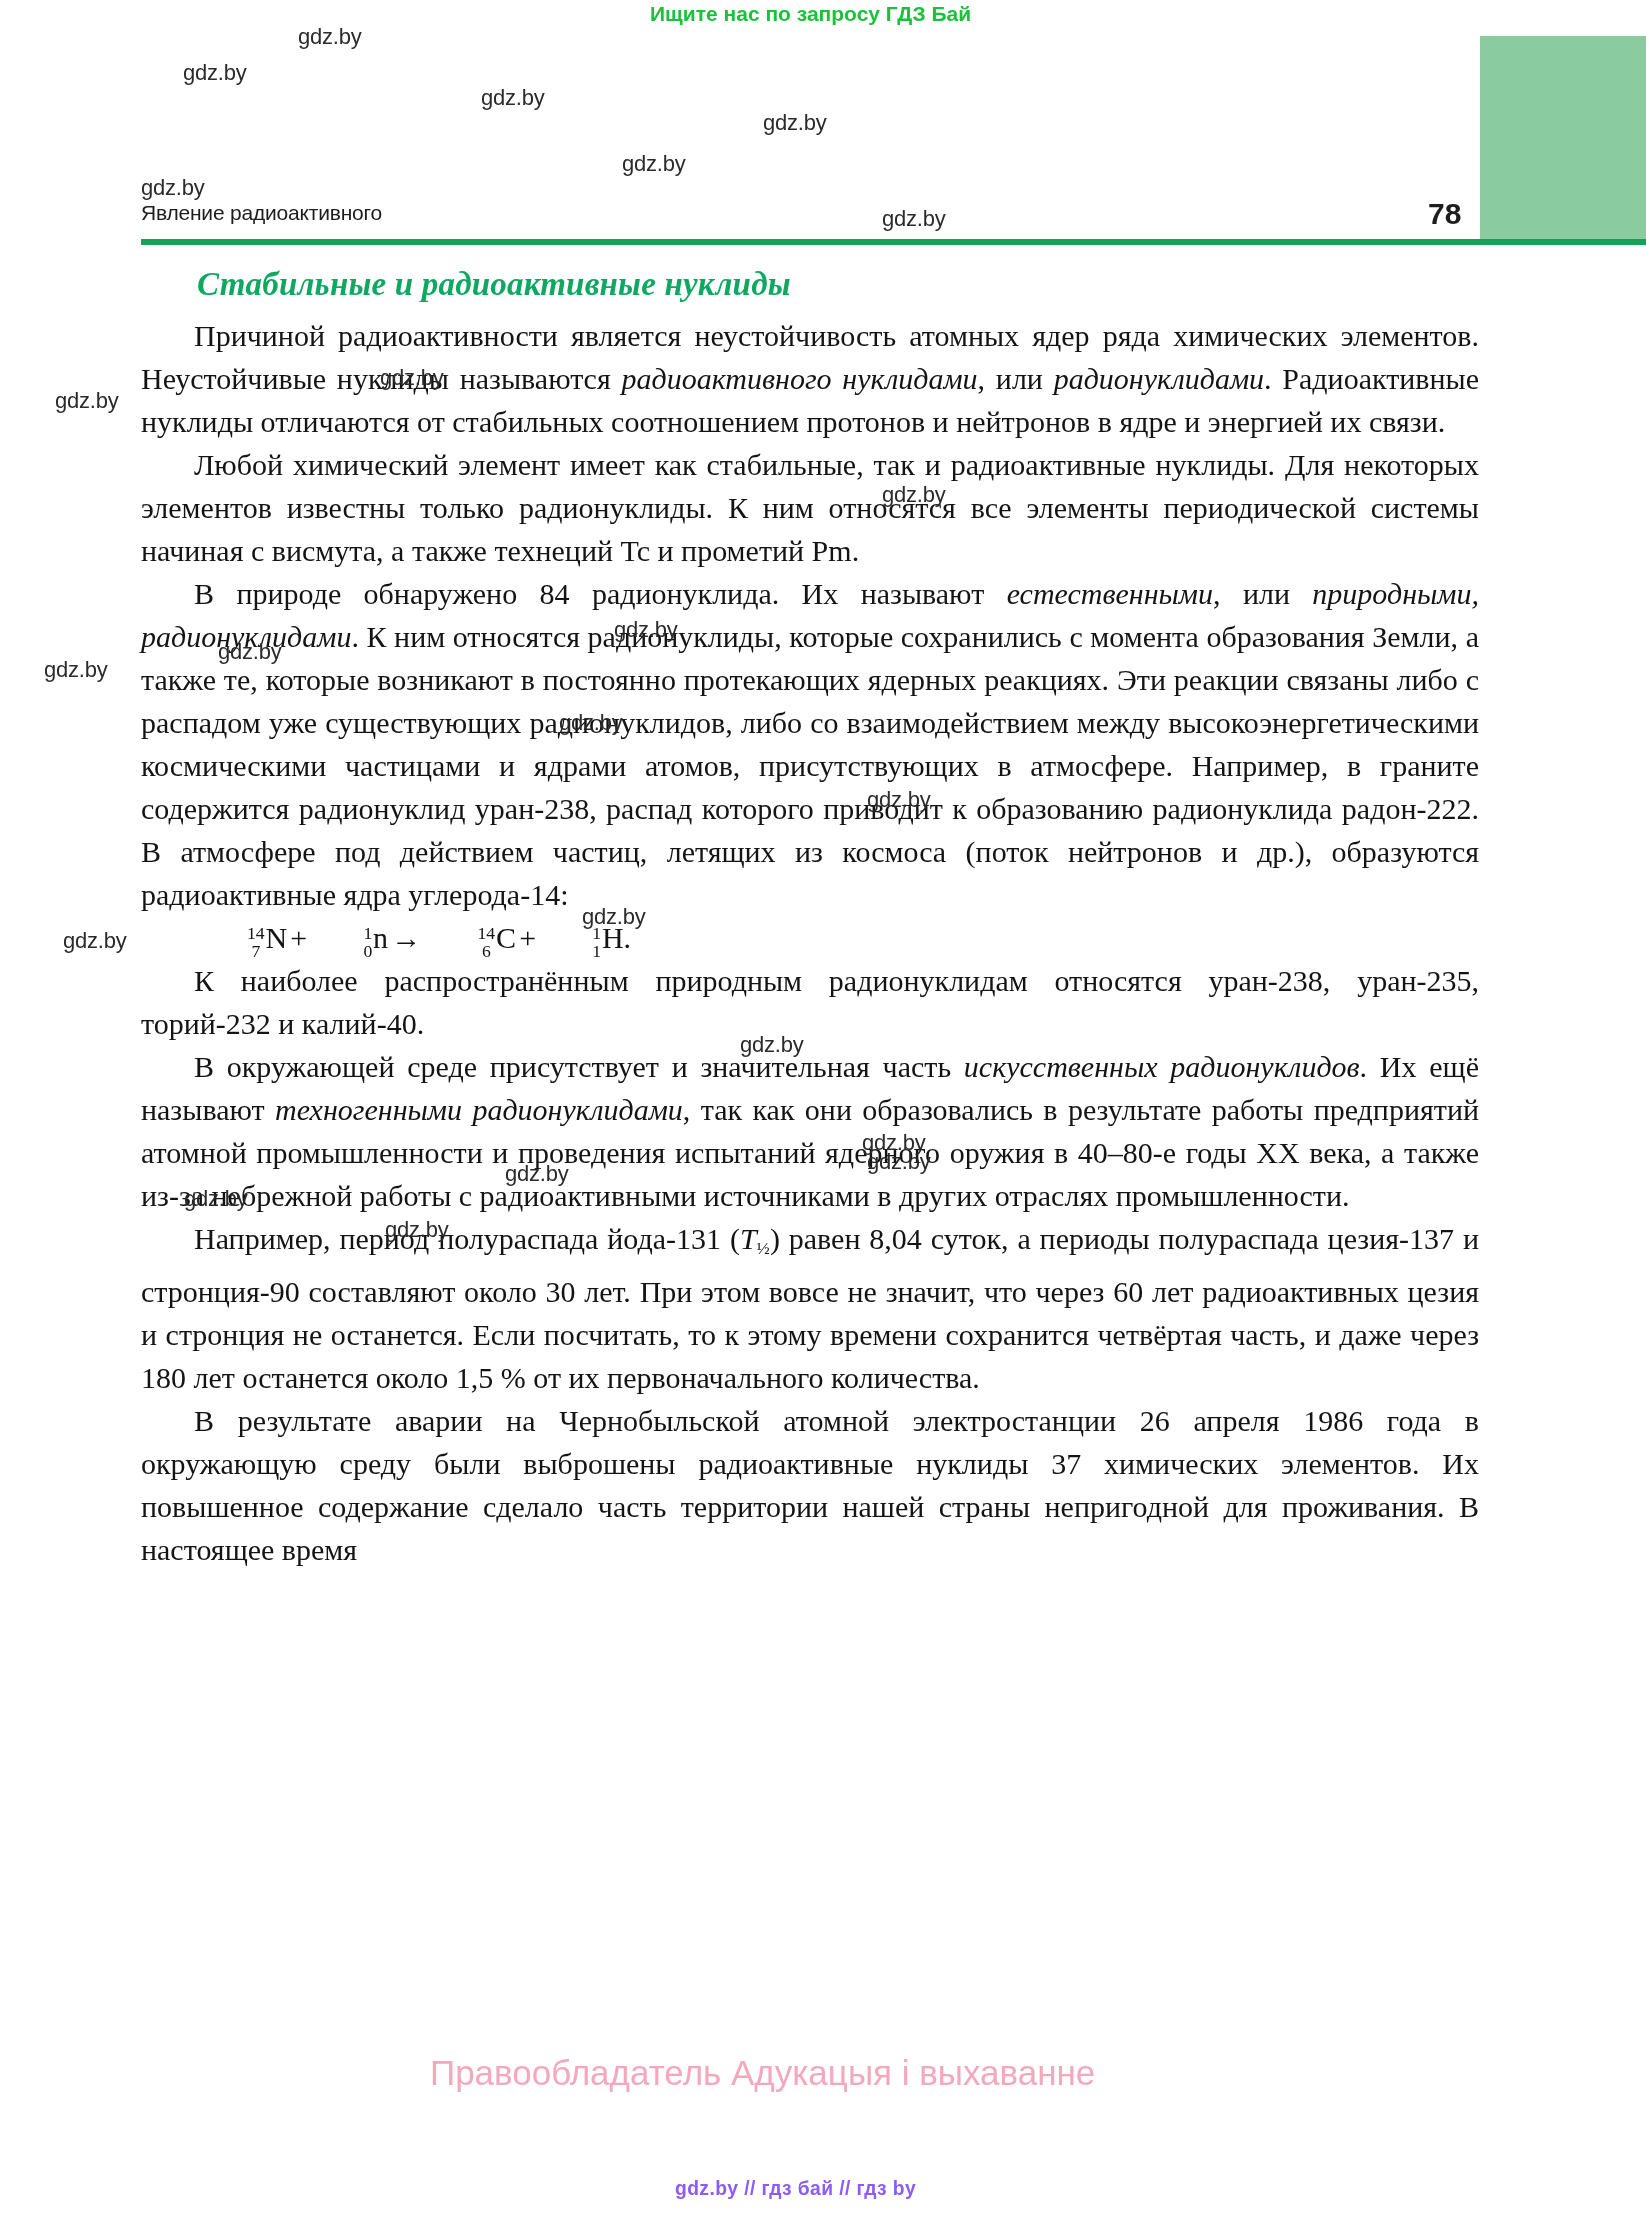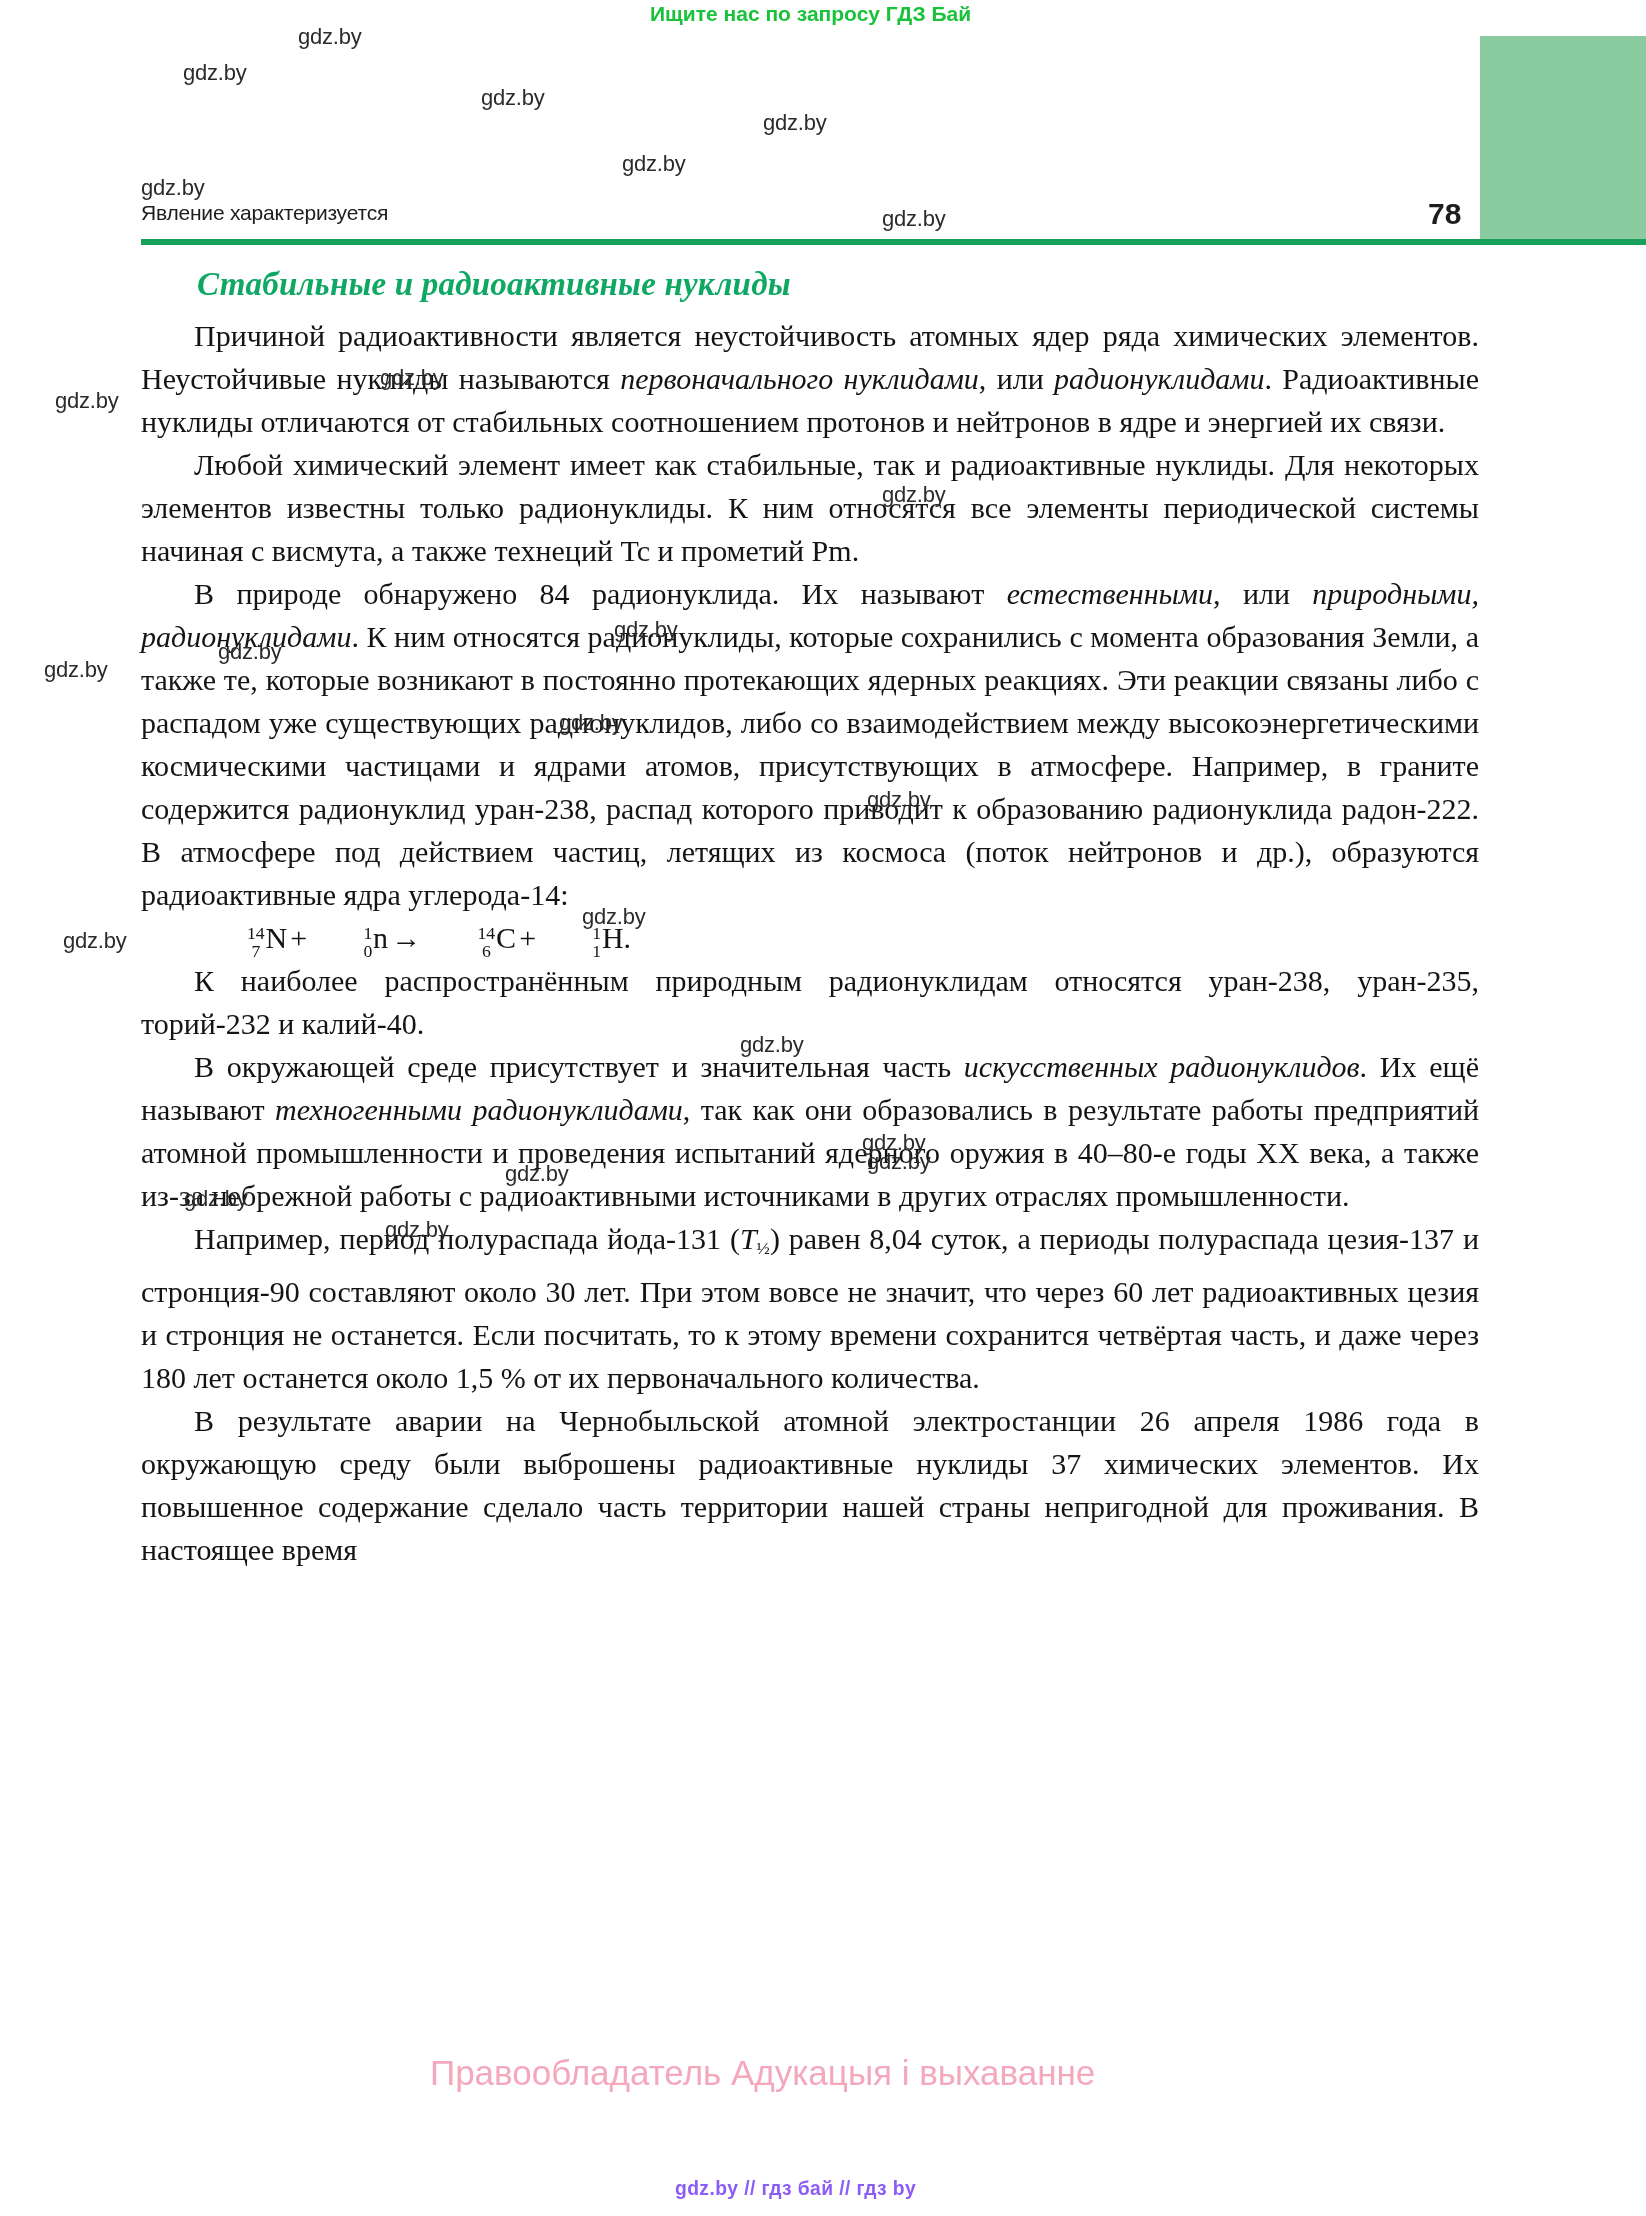--- a/index.html
+++ b/index.html
@@ -157,29 +157,29 @@
   }
   .ital-var { font-style: italic; }
 </style>
 </head>
 <body>
 
 <div class="green-block"></div>
 
 <div class="wm-top-banner">Ищите нас по запросу ГДЗ Бай</div>
 
-<div class="running-head">Явление характеризуется</div>
+<div class="running-head">Явление радиоактивного</div>
 <div class="page-number">78</div>
 <div class="header-rule"></div>
 
 <div class="content">
 
   <h2 class="section-title">Стабильные и радиоактивные нуклиды</h2>
 
-  <p class="para"><span>Причиной радиоактивности является неустойчивость атомных ядер ряда химических элементов. Неустойчивые нуклиды называются </span><i>первоначального нуклидами</i><span>, или </span><i>радионуклидами</i><span>. Радиоактивные нуклиды отличаются от стабильных соотношением протонов и нейтронов в ядре и энергией их связи.</span></p>
+  <p class="para"><span>Причиной радиоактивности является неустойчивость атомных ядер ряда химических элементов. Неустойчивые нуклиды называются </span><i>радиоактивного нуклидами</i><span>, или </span><i>радионуклидами</i><span>. Радиоактивные нуклиды отличаются от стабильных соотношением протонов и нейтронов в ядре и энергией их связи.</span></p>
 
   <p class="para">Любой химический элемент имеет как стабильные, так и радиоактивные нуклиды. Для некоторых элементов известны только радионуклиды. К ним относятся все элементы периодической системы начиная с висмута, а также технеций Tc и прометий Pm.</p>
 
   <p class="para"><span>В природе обнаружено 84 радионуклида. Их называют </span><i>естественными</i><span>, или </span><i>природными, радионуклидами</i><span>. К ним относятся радионуклиды, которые сохранились с момента образования Земли, а также те, которые возникают в постоянно протекающих ядерных реакциях. Эти реакции связаны либо с распадом уже существующих радионуклидов, либо со взаимодействием между высокоэнергетическими космическими частицами и ядрами атомов, присутствующих в атмосфере. Например, в граните содержится радионуклид уран-238, распад которого приводит к образованию радионуклида радон-222. В атмосфере под действием частиц, летящих из космоса (поток нейтронов и др.), образуются радиоактивные ядра углерода-14:</span></p>
 
   <p class="para formula"><span class="frac"><span class="sup">14</span><span>7</span></span><span>N</span><span class="op">+</span><span class="frac"><span class="sup">1</span><span>0</span></span><span>n</span><span class="op">→</span><span class="frac"><span class="sup">14</span><span>6</span></span><span>C</span><span class="op">+</span><span class="frac"><span class="sup">1</span><span>1</span></span><span>H.</span></p>
 
   <p class="para">К наиболее распространённым природным радионуклидам относятся уран-238, уран-235, торий-232 и калий-40.</p>
 
   <p class="para"><span>В окружающей среде присутствует и значительная часть </span><i>искусственных радионуклидов</i><span>. Их ещё называют </span><i>техногенными радионуклидами</i><span>, так как они образовались в результате работы предприятий атомной промышленности и проведения испытаний ядерного оружия в 40–80-е годы XX века, а также из-за небрежной работы с радиоактивными источниками в других отраслях промышленности.</span></p>

